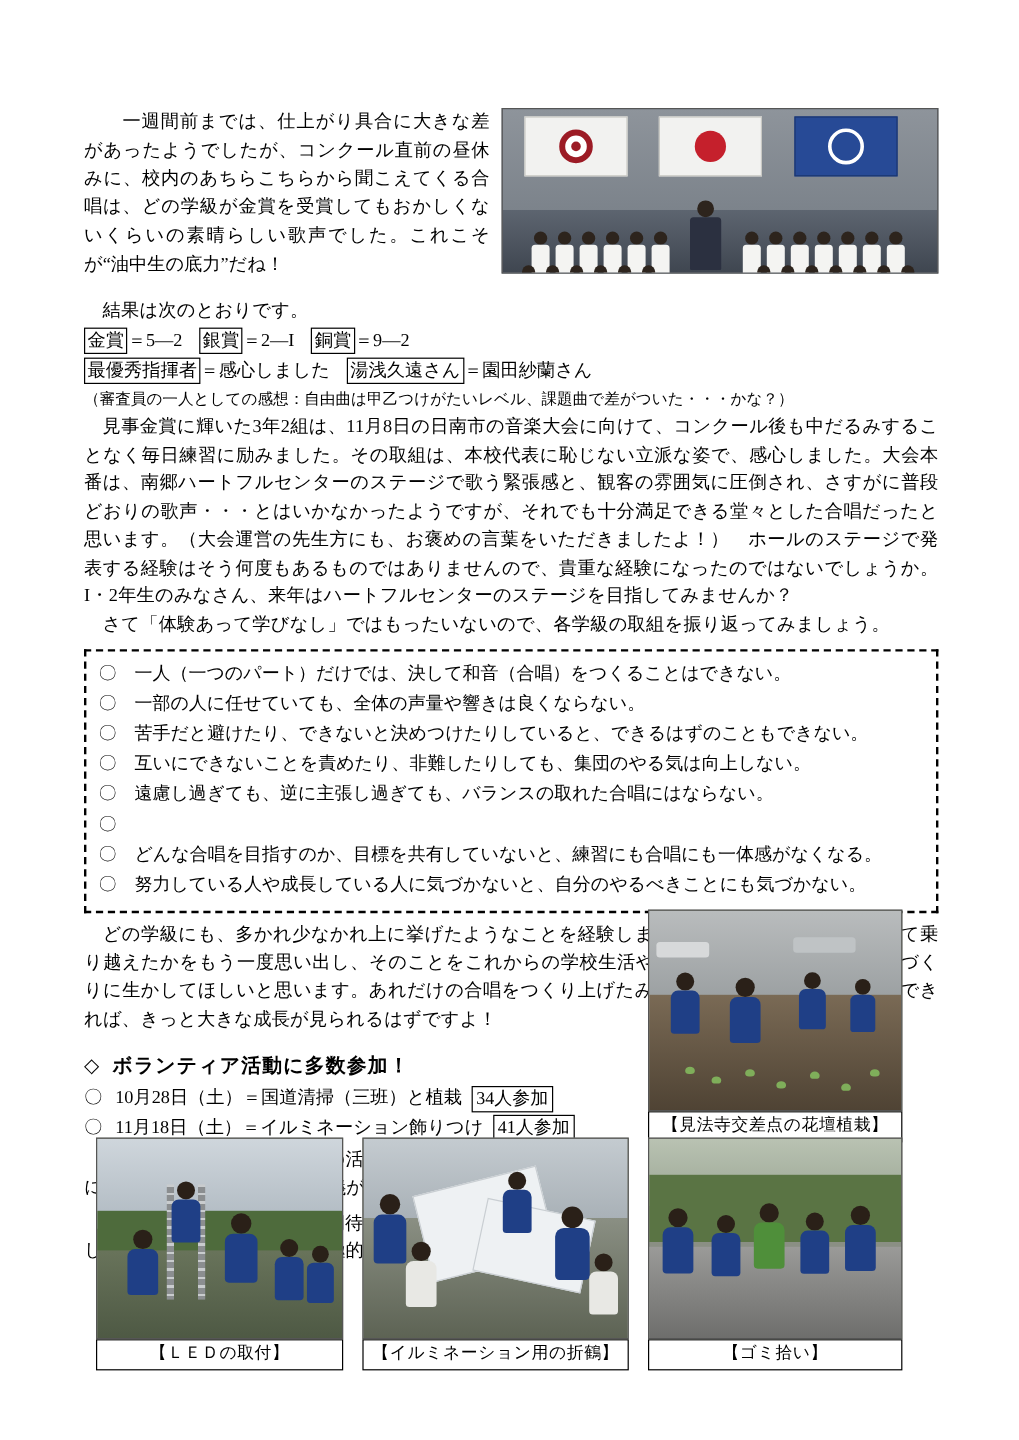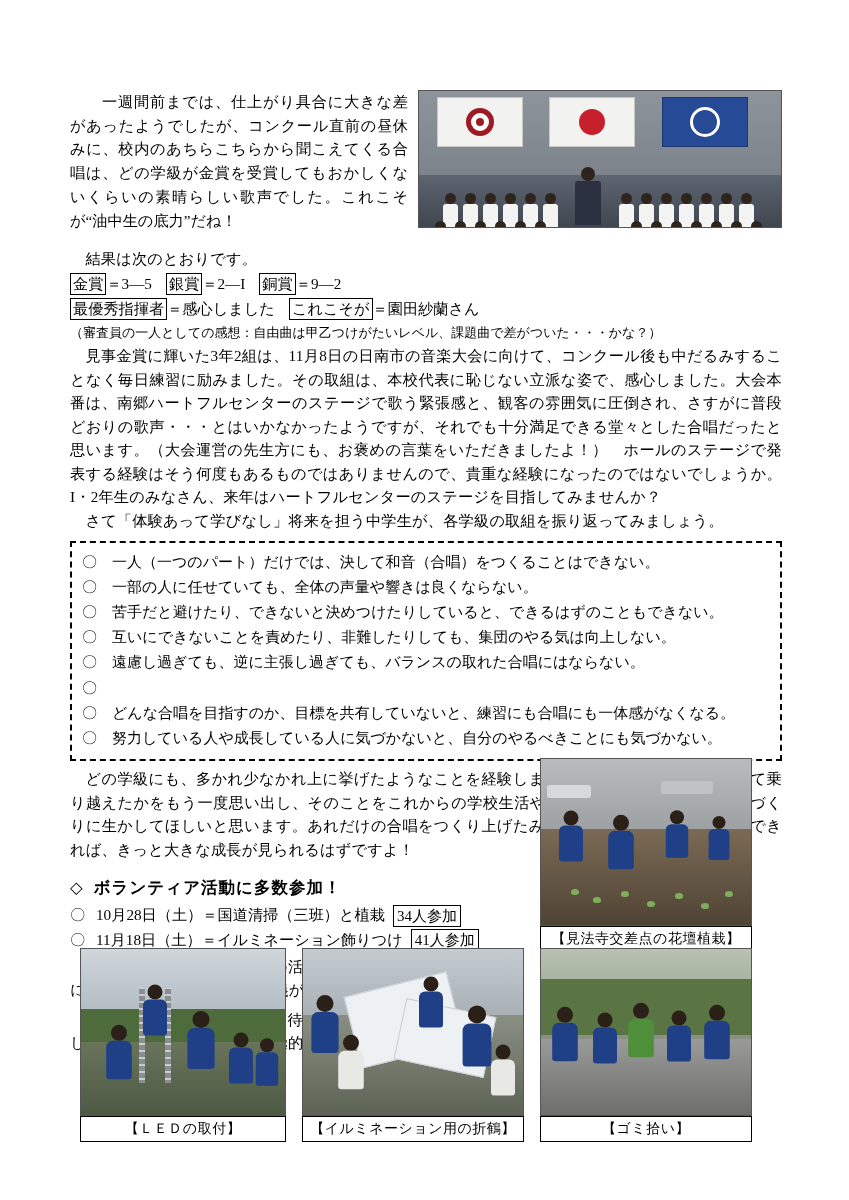--- a/index.html
+++ b/index.html
@@ -376,34 +376,34 @@
           <div class="cp-head"></div>
             <div class="cp-body"></div>
         </div>
       </div>
 
       <p class="top-para">　一週間前までは、仕上がり具合に大きな差があったようでしたが、コンクール直前の昼休みに、校内のあちらこちらから聞こえてくる合唱は、どの学級が金賞を受賞してもおかしくないくらいの素晴らしい歌声でした。これこそが“油中生の底力”だね！</p>
       <p class="para" style="margin-top:2px;">　結果は次のとおりです。</p>
     </div>
 
     <div class="award-line">
-      <span class="seg"><span class="boxed">金賞</span><span>＝3―5</span></span>
+      <span class="seg"><span class="boxed">金賞</span><span>＝5―2</span></span>
       <span class="seg"><span class="boxed">銀賞</span><span>＝2―I</span></span>
       <span class="seg"><span class="boxed">銅賞</span><span>＝9―2</span></span>
     </div>
 
     <div class="award-line">
       <span class="seg"><span class="boxed">最優秀指揮者</span><span>＝感心しました</span></span>
-      <span class="seg"><span class="boxed">これこそが</span><span>＝園田紗蘭さん</span></span>
+      <span class="seg"><span class="boxed">湯浅久遠さん</span><span>＝園田紗蘭さん</span></span>
     </div>
 
     <p class="small" style="margin:2px 0 0 0;">（審査員の一人としての感想：自由曲は甲乙つけがたいレベル、課題曲で差がついた・・・かな？）</p>
 
     <p class="para" style="margin-top:2px;">　見事金賞に輝いた3年2組は、11月8日の日南市の音楽大会に向けて、コンクール後も中だるみすることなく毎日練習に励みました。その取組は、本校代表に恥じない立派な姿で、感心しました。大会本番は、南郷ハートフルセンターのステージで歌う緊張感と、観客の雰囲気に圧倒され、さすがに普段どおりの歌声・・・とはいかなかったようですが、それでも十分満足できる堂々とした合唱だったと思います。（大会運営の先生方にも、お褒めの言葉をいただきましたよ！）　ホールのステージで発表する経験はそう何度もあるものではありませんので、貴重な経験になったのではないでしょうか。I・2年生のみなさん、来年はハートフルセンターのステージを目指してみませんか？</p>
-    <p class="para" style="margin-top:0px;">　さて「体験あって学びなし」将来を担う中学生が、各学級の取組を振り返ってみましょう。</p>
+    <p class="para" style="margin-top:0px;">　さて「体験あって学びなし」ではもったいないので、各学級の取組を振り返ってみましょう。</p>
 
     <div class="dashed-box">
       <ul>
         <li>
             <span class="mk">〇</span>
             <span>一人（一つのパート）だけでは、決して和音（合唱）をつくることはできない。</span>
           </li>
         <li>
             <span class="mk">〇</span>
             <span>一部の人に任せていても、全体の声量や響きは良くならない。</span>

